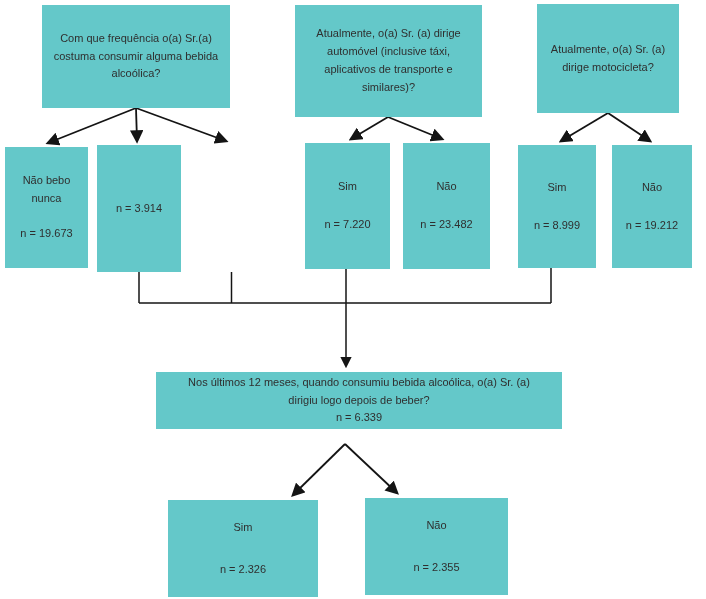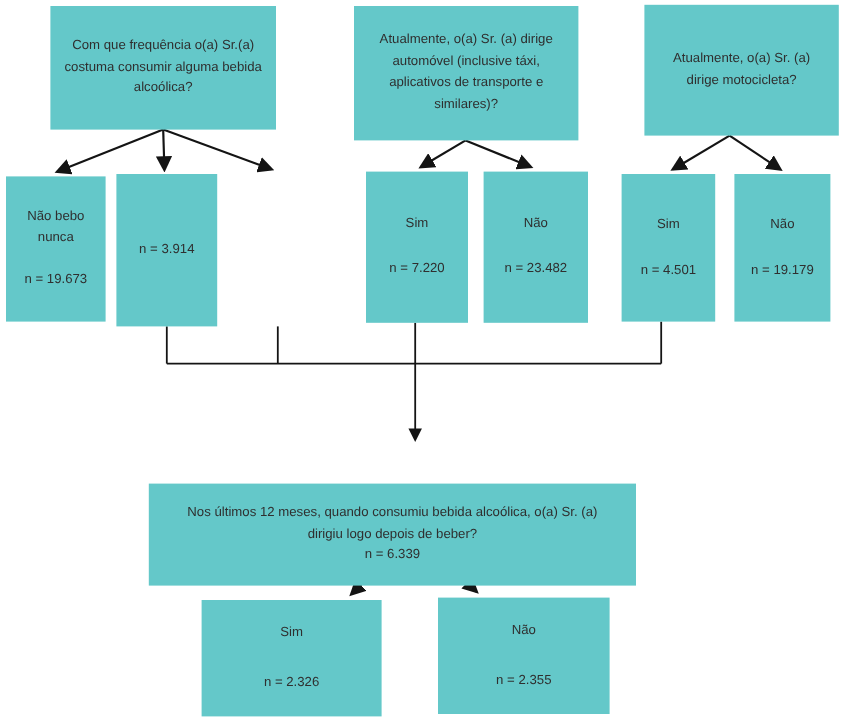--- a/index.html
+++ b/index.html
@@ -74,21 +74,21 @@
   </svg>
 
   <div class="box" style="left:42px; top:5px; width:188px; height:103px;">
     <span class="label">Com que frequência o(a) Sr.(a) costuma consumir alguma bebida alcoólica?</span>
   </div>
 
   <div class="box" style="left:295px; top:5px; width:187px; height:112px;">
     <span class="label">Atualmente, o(a) Sr. (a) dirige automóvel (inclusive táxi, aplicativos de transporte e similares)?</span>
   </div>
 
-  <div class="box" style="left:537px; top:4px; width:162px; height:109px;">
+  <div class="box" style="left:537px; top:4px; width:142px; height:109px;">
     <span class="label">Atualmente, o(a) Sr. (a) dirige motocicleta?</span>
   </div>
 
   <div class="box answer" style="left:5px; top:147px; width:83px; height:121px;">
     <span class="label">Não bebo nunca</span>
     <span class="n">n = 19.673</span>
   </div>
 
   <div class="box answer" style="left:97px; top:145px; width:84px; height:127px;">
     <span class="n">n = 3.914</span>
@@ -100,29 +100,29 @@
     <span class="n">n = 7.220</span>
   </div>
 
   <div class="box answer answer-wide" style="left:403px; top:143px; width:87px; height:126px;">
     <span class="label">Não</span>
     <span class="n">n = 23.482</span>
   </div>
 
   <div class="box answer answer-wide" style="left:518px; top:145px; width:78px; height:123px;">
     <span class="label">Sim</span>
-    <span class="n">n = 4.501</span>
+    <span class="n">n = 8.999</span>
   </div>
 
   <div class="box answer answer-wide" style="left:612px; top:145px; width:80px; height:123px;">
     <span class="label">Não</span>
-    <span class="n">n = 19.179</span>
+    <span class="n">n = 19.212</span>
   </div>
 
-  <div class="box followup" style="left:124px; top:372px; width:406px; height:85px;margin-top:31px;">
+  <div class="box followup" style="left:156px; top:372px; width:406px; height:57px;">
     <span class="label">Nos últimos 12 meses, quando consumiu bebida alcoólica, o(a) Sr. (a) dirigiu logo depois de beber?</span>
     <span class="n">n = 6.339</span>
   </div>
 
   <div class="box answer" style="left:168px; top:500px; width:150px; height:97px; gap:24px;">
     <span class="label">Sim</span>
     <span class="n">n = 2.326</span>
   </div>
 
   <div class="box answer" style="left:365px; top:498px; width:143px; height:97px; gap:24px;">

